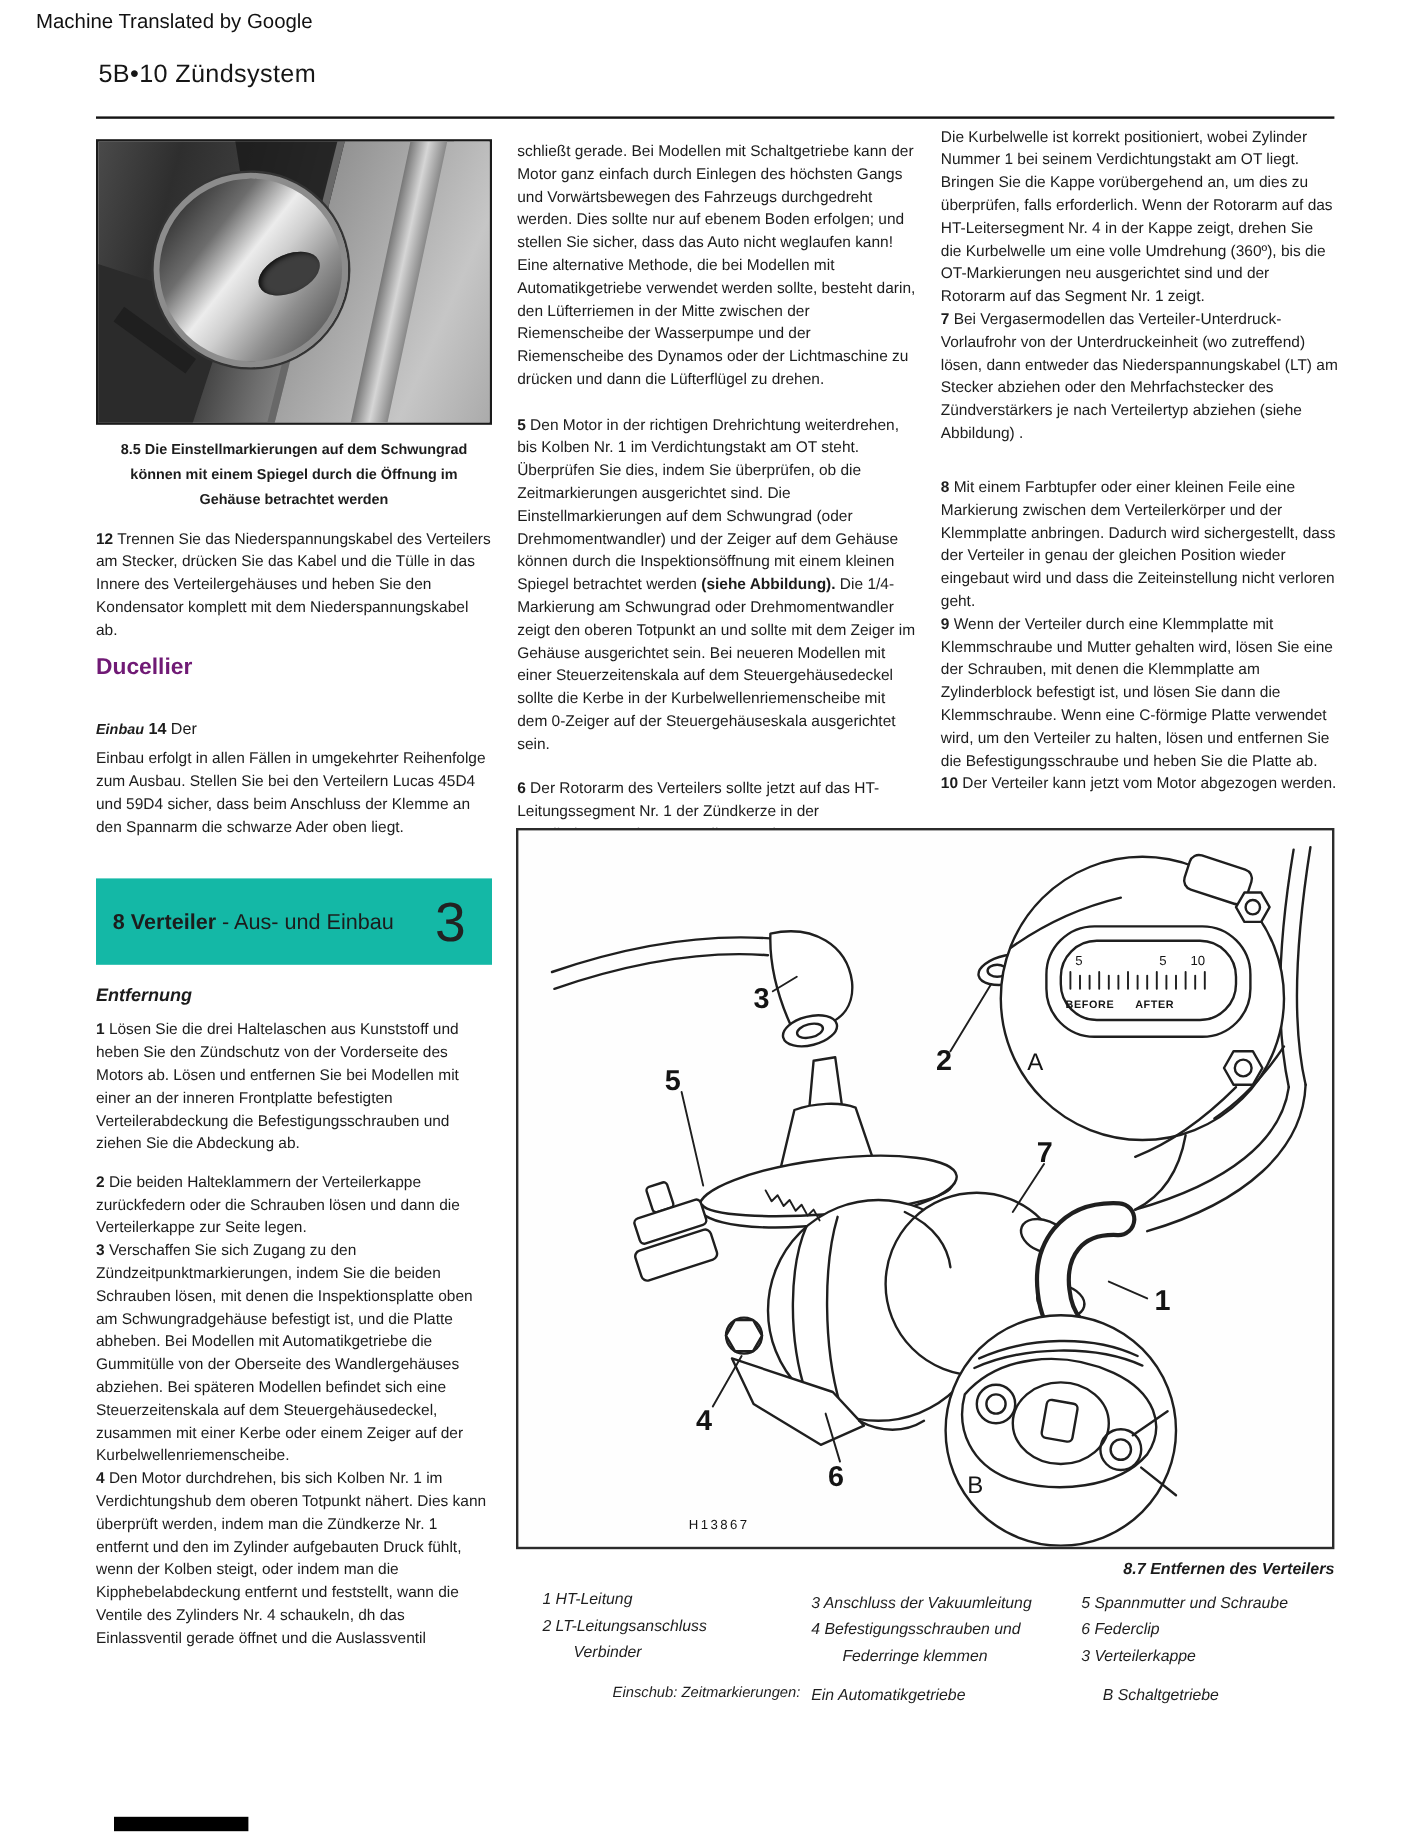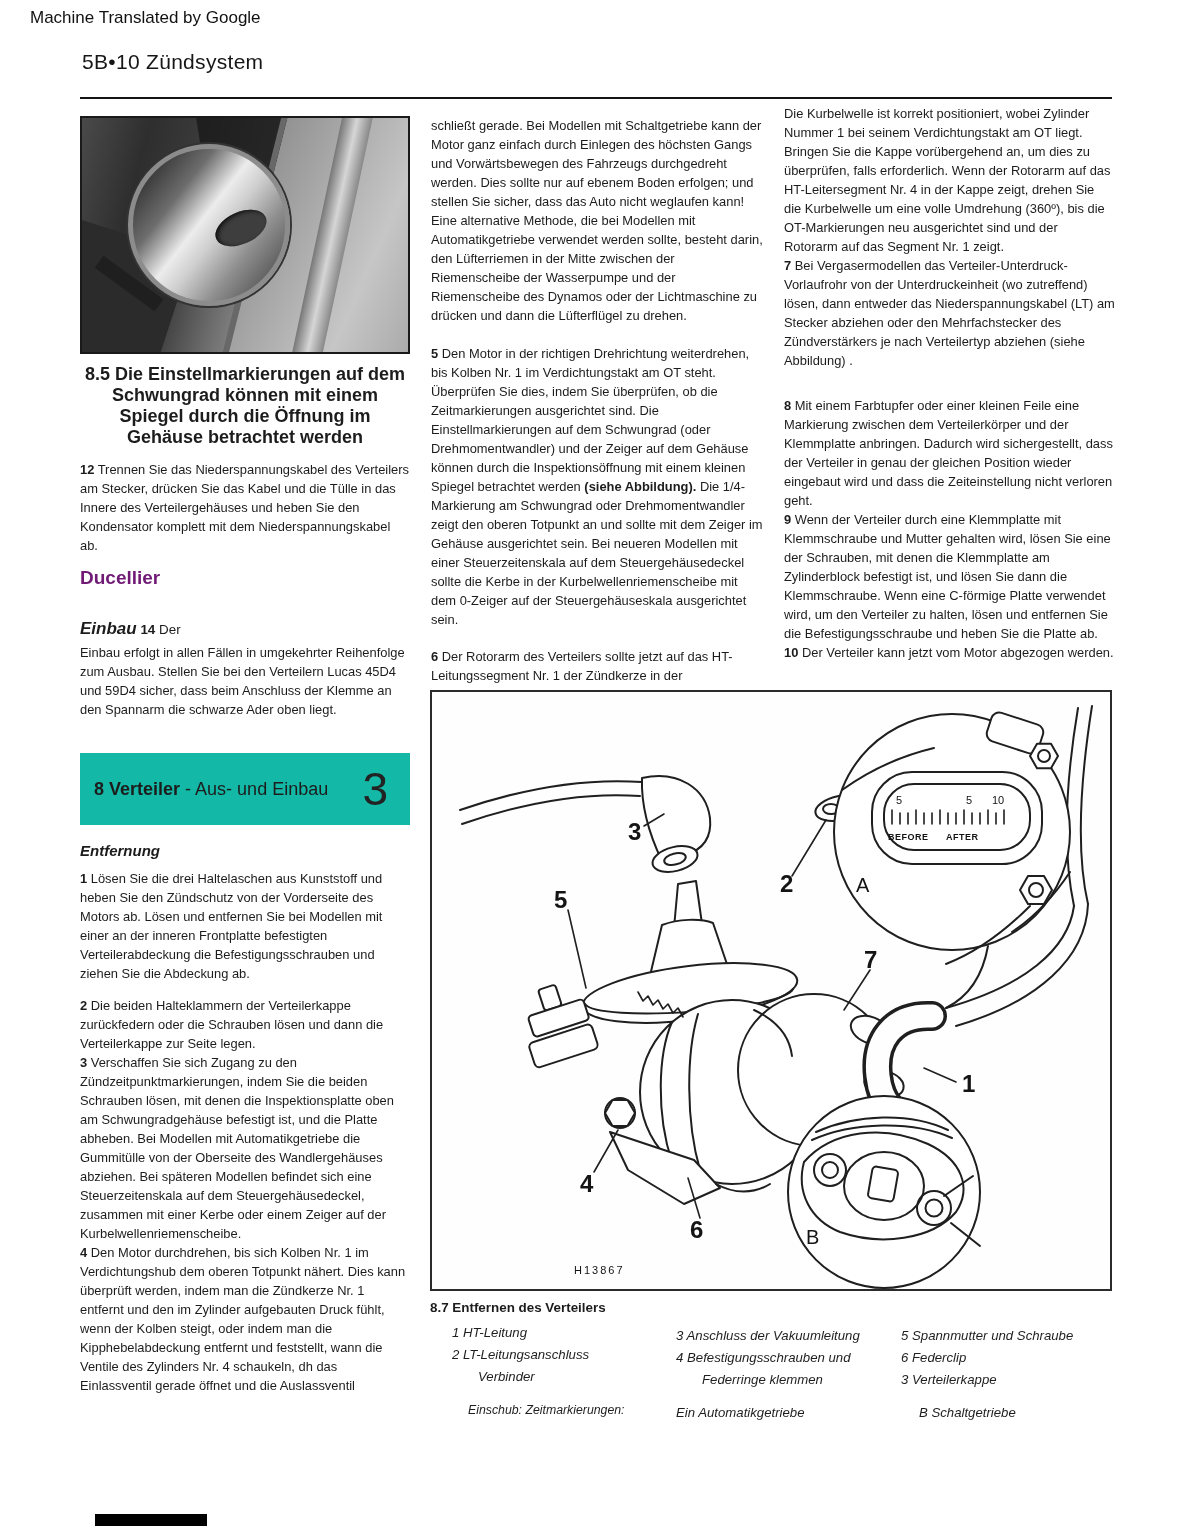--- a/index.html
+++ b/index.html
@@ -25,47 +25,47 @@
              transform:rotate(14deg);border-left:6px solid #686868;}
   .ph-ridge{position:absolute;right:62px;top:-16px;width:30px;height:280px;
             background:linear-gradient(90deg,#777,#d6d6d6,#888);transform:rotate(12deg);}
   .ph-darkleft{position:absolute;left:-40px;bottom:-30px;width:130px;height:150px;background:#2b2b2b;transform:rotate(18deg);}
   .ph-mirror{position:absolute;left:46px;top:26px;width:152px;height:152px;border-radius:50%;
              border:5px solid #8c8c8c;box-shadow:0 0 0 2px #333;
              background:linear-gradient(128deg,#303030 10%,#6d6d6d 30%,#ececec 46%,#cfcfcf 56%,#8f8f8f 72%,#565656 90%);}
   .ph-hole{position:absolute;left:132px;top:94px;width:54px;height:32px;border-radius:50%;
            background:#3e3e3e;transform:rotate(-24deg);box-shadow:inset 2px 2px 4px #111;}
   .ph-handle{position:absolute;left:10px;top:158px;width:74px;height:15px;background:#1f1f1f;transform:rotate(36deg);}
-  .photo-caption{font-weight:bold;text-align:center;font-size:18px;line-height:21px;margin:10px 4px 12px;}
+  .photo-caption{font-weight:bold;text-align:center;font-size:12px;line-height:21px;margin:10px 4px 12px;}
   h3.brand-heading{font-size:19px;margin:6px 0 7px;color:#701a75;}
   .inline-sub{font-size:13.4px;margin:32px 0 4px;}
-  .inline-sub .lbl{font-style:italic;font-weight:bold;font-size:17px;text-align:center;}
+  .inline-sub .lbl{font-style:italic;font-weight:bold;font-size:12px;text-align:center;}
   .subhead{font-style:italic;font-weight:bold;font-size:15px;margin:16px 0 9px;}
   
   .secbox{background:#14b8a6;margin:34px 0 0 0;padding:13px 14px 13px 14px;display:flex;align-items:center;}
   .secbox .title{font-size:18px;line-height:25px;width:228px;padding-left:30px;text-indent:-30px;}
   .secbox .chapter{font-size:46px;line-height:46px;margin-left:auto;padding-right:8px;color:#222;}
   
   .diagram{position:absolute;left:430px;top:690px;width:682px;height:601px;border:2px solid #2b2b2b;background:#fefefe;box-sizing:border-box;}
   .diagram svg{display:block;width:100%;height:100%;}
   .diagram svg text{font-family:"Liberation Sans",sans-serif;fill:#141414;}
   .callout{font-size:24px;font-weight:bold;}
   .inset-label{font-size:20px;}
   .scale-num{font-size:11px;}
   .scale-word{font-size:9px;font-weight:bold;letter-spacing:.5px;}
   .fig-code{font-size:11px;letter-spacing:2px;}
-  .fig-caption{position:absolute;left:430px;top:1300px;width:682px;text-align:left;font-weight:bold;font-size:13.4px;}
+  .fig-caption{position:absolute;left:430px;top:1300px;width:682px;text-align:right;font-weight:bold;font-size:13.4px;font-style:italic;}
   
   .legend-col{position:absolute;font-style:italic;font-size:13.2px;line-height:22px;color:#1e1e1e;}
   .legend-1{left:452px;top:1322px;width:215px;}
   .legend-2{left:676px;top:1325px;width:225px;}
   .legend-3{left:901px;top:1325px;width:215px;}
   .legend-col .indent{padding-left:26px;}
   .legend-col .note{margin-top:11px;}
-  .legend-1 .note{font-size:12.3px;padding-left:16px;}
+  .legend-1 .note{font-size:12.3px;padding-left:16px;text-align:right;}
   .legend-3 .note{padding-left:18px;}
   .bottom-bar{position:absolute;left:95px;top:1514px;width:112px;height:12px;background:#000;}
 </style>
 </head>
 <body>
 
 <div class="page">
 
   <div class="mt-note">Machine Translated by Google</div>
   <div class="page-header">5B•10 Zündsystem</div>

